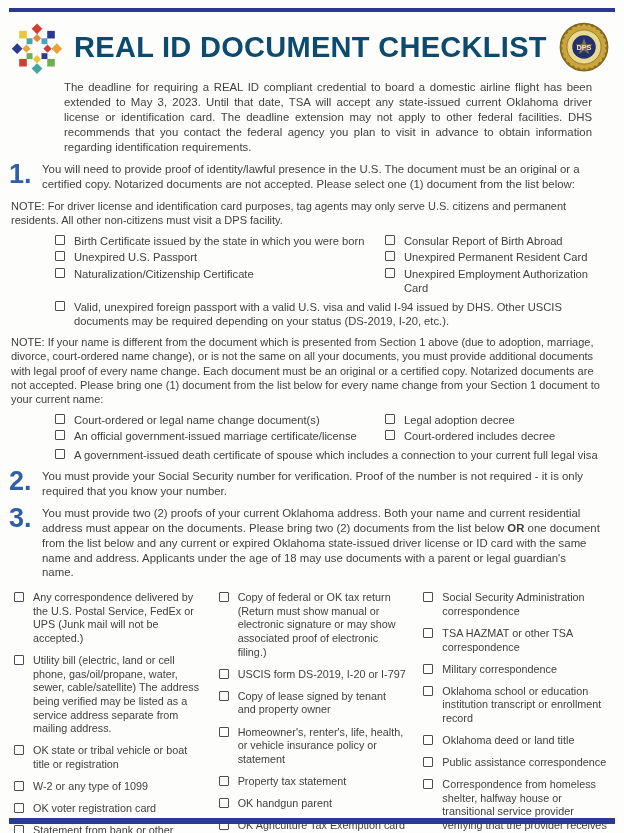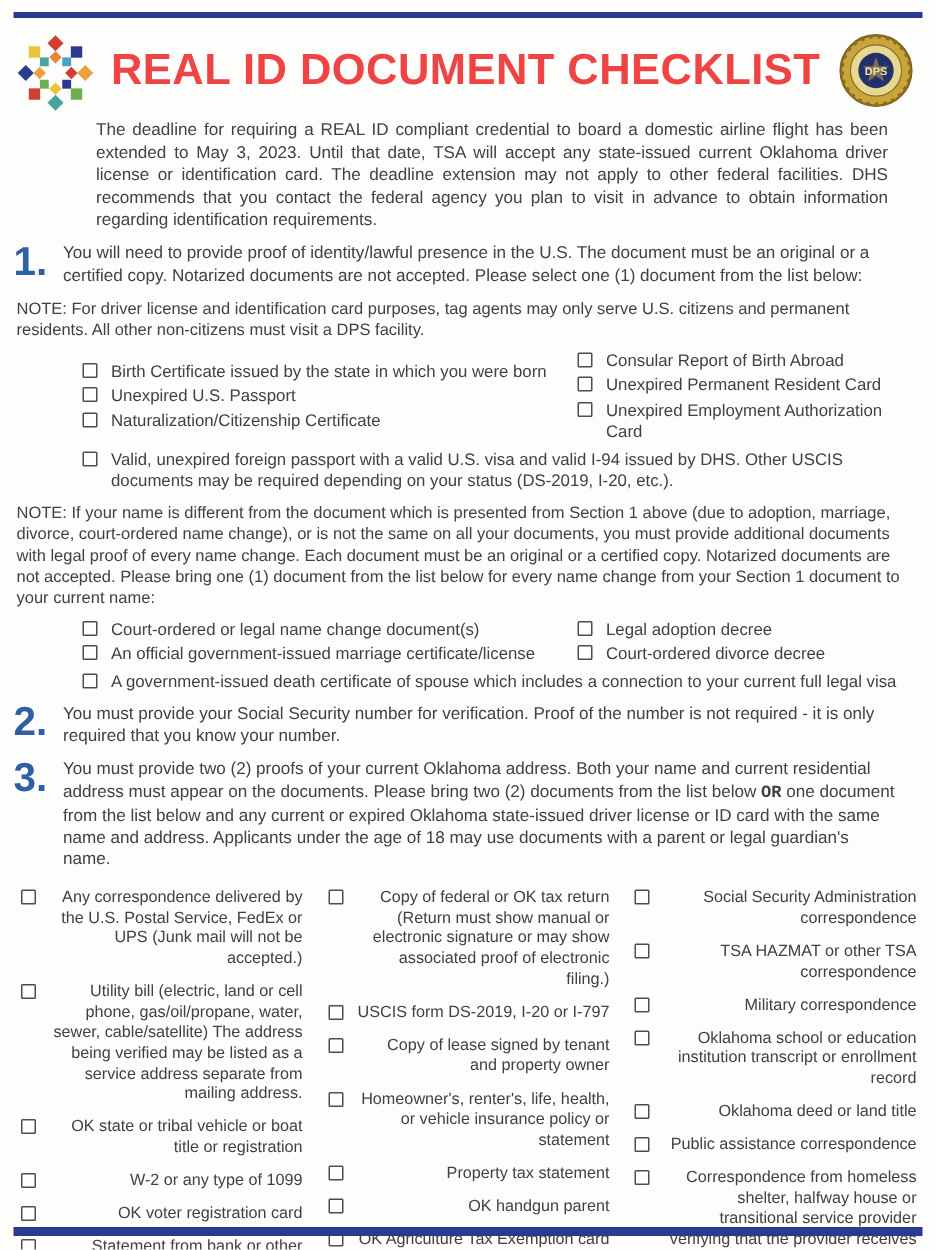--- a/index.html
+++ b/index.html
@@ -11,21 +11,21 @@
     color: #414141;
     background: #fdfdfb;
   }
   .bar { position: absolute; left: 9px; right: 9px; background: #2b3990; }
   .bar-top { top: 8px; height: 4px; }
   .bar-bottom { bottom: 9px; height: 6px; }
 
   .header { display: flex; align-items: center; padding: 20px 14px 0 10px; }
   .logo-left { width: 54px; height: 54px; flex: 0 0 auto; }
   .page-title {
-    flex: 1; color: #ef4444; font-weight: 700;
+    flex: 1; color: #0c4a6e; font-weight: 700;
     font-size: 29px; letter-spacing: 0.3px; margin-left: 10px;
     white-space: nowrap;
   }
   .badge-right { width: 52px; height: 52px; flex: 0 0 auto; }
 
   .intro {
     margin: 6px 32px 6px 64px;
     font-size: 11.4px; line-height: 1.32; text-align: justify;
   }
 
@@ -34,42 +34,42 @@
     flex: 0 0 42px; padding-left: 9px;
     font-size: 27px; line-height: 0.95; font-weight: 700; color: #2f5fa5;
   }
   .sec-body { flex: 1; padding-right: 24px; font-size: 11.4px; line-height: 1.3; }
 
   .note {
     margin: 7px 22px 4px 11px;
     font-size: 11px; line-height: 1.3; text-align: left;
   }
 
-  .twocol { display: flex; margin: 4px 10px 0 55px; align-items: center; }
+  .twocol { display: flex; margin: 4px 10px 0 55px; }
   .colA { width: 330px; }
   .colB { flex: 1; }
   .fullitem { margin: 0 16px 0 55px; }
 
   .check-item {
     display: flex; align-items: flex-start;
     gap: 9px; margin: 2.5px 0;
     font-size: 11.2px; line-height: 1.25;
   }
   .checkbox {
     width: 10px; height: 10px; flex: 0 0 auto;
     border: 1px solid #4d4d4d; border-radius: 1px;
     background: #fff; margin-top: 1px; cursor: pointer;
   }
   .check-label { flex: 1; }
 
   .threecol { display: flex; gap: 17px; margin: 11px 13px 0 14px; }
   .tcol { flex: 1; min-width: 0; }
-  .tcol .check-item { margin: 0 0 8.5px 0; font-size: 10.8px; line-height: 1.26; text-align: right; }
-
-  b.or-word { font-weight: 700; font-family: Liberation Mono, monospace; }
+  .tcol .check-item { margin: 0 0 8.5px 0; font-size: 10.8px; line-height: 1.26; }
+
+  b.or-word { font-weight: 700; }
 </style>
 </head>
 <body>
 
 <div class="bar bar-top"></div>
 
 <div class="header">
   <svg class="logo-left" viewBox="0 0 64 64" aria-hidden="true">
     <g transform="translate(32,34)">
       <g transform="rotate(0)">
@@ -178,21 +178,21 @@
         <span class="check-label">An official government-issued marriage certificate/license</span>
       </div>
     </div>
   <div class="colB">
       <div class="check-item">
         <span class="checkbox"></span>
         <span class="check-label">Legal adoption decree</span>
       </div>
       <div class="check-item">
         <span class="checkbox"></span>
-        <span class="check-label">Court-ordered divorce decree</span>
+        <span class="check-label">Court-ordered includes decree</span>
       </div>
     </div>
 </div>
 <div class="fullitem">
     <div class="check-item">
       <span class="checkbox"></span>
       <span class="check-label">A government-issued death certificate of spouse which includes a connection to your current full legal visa</span>
     </div>
   </div>
 

